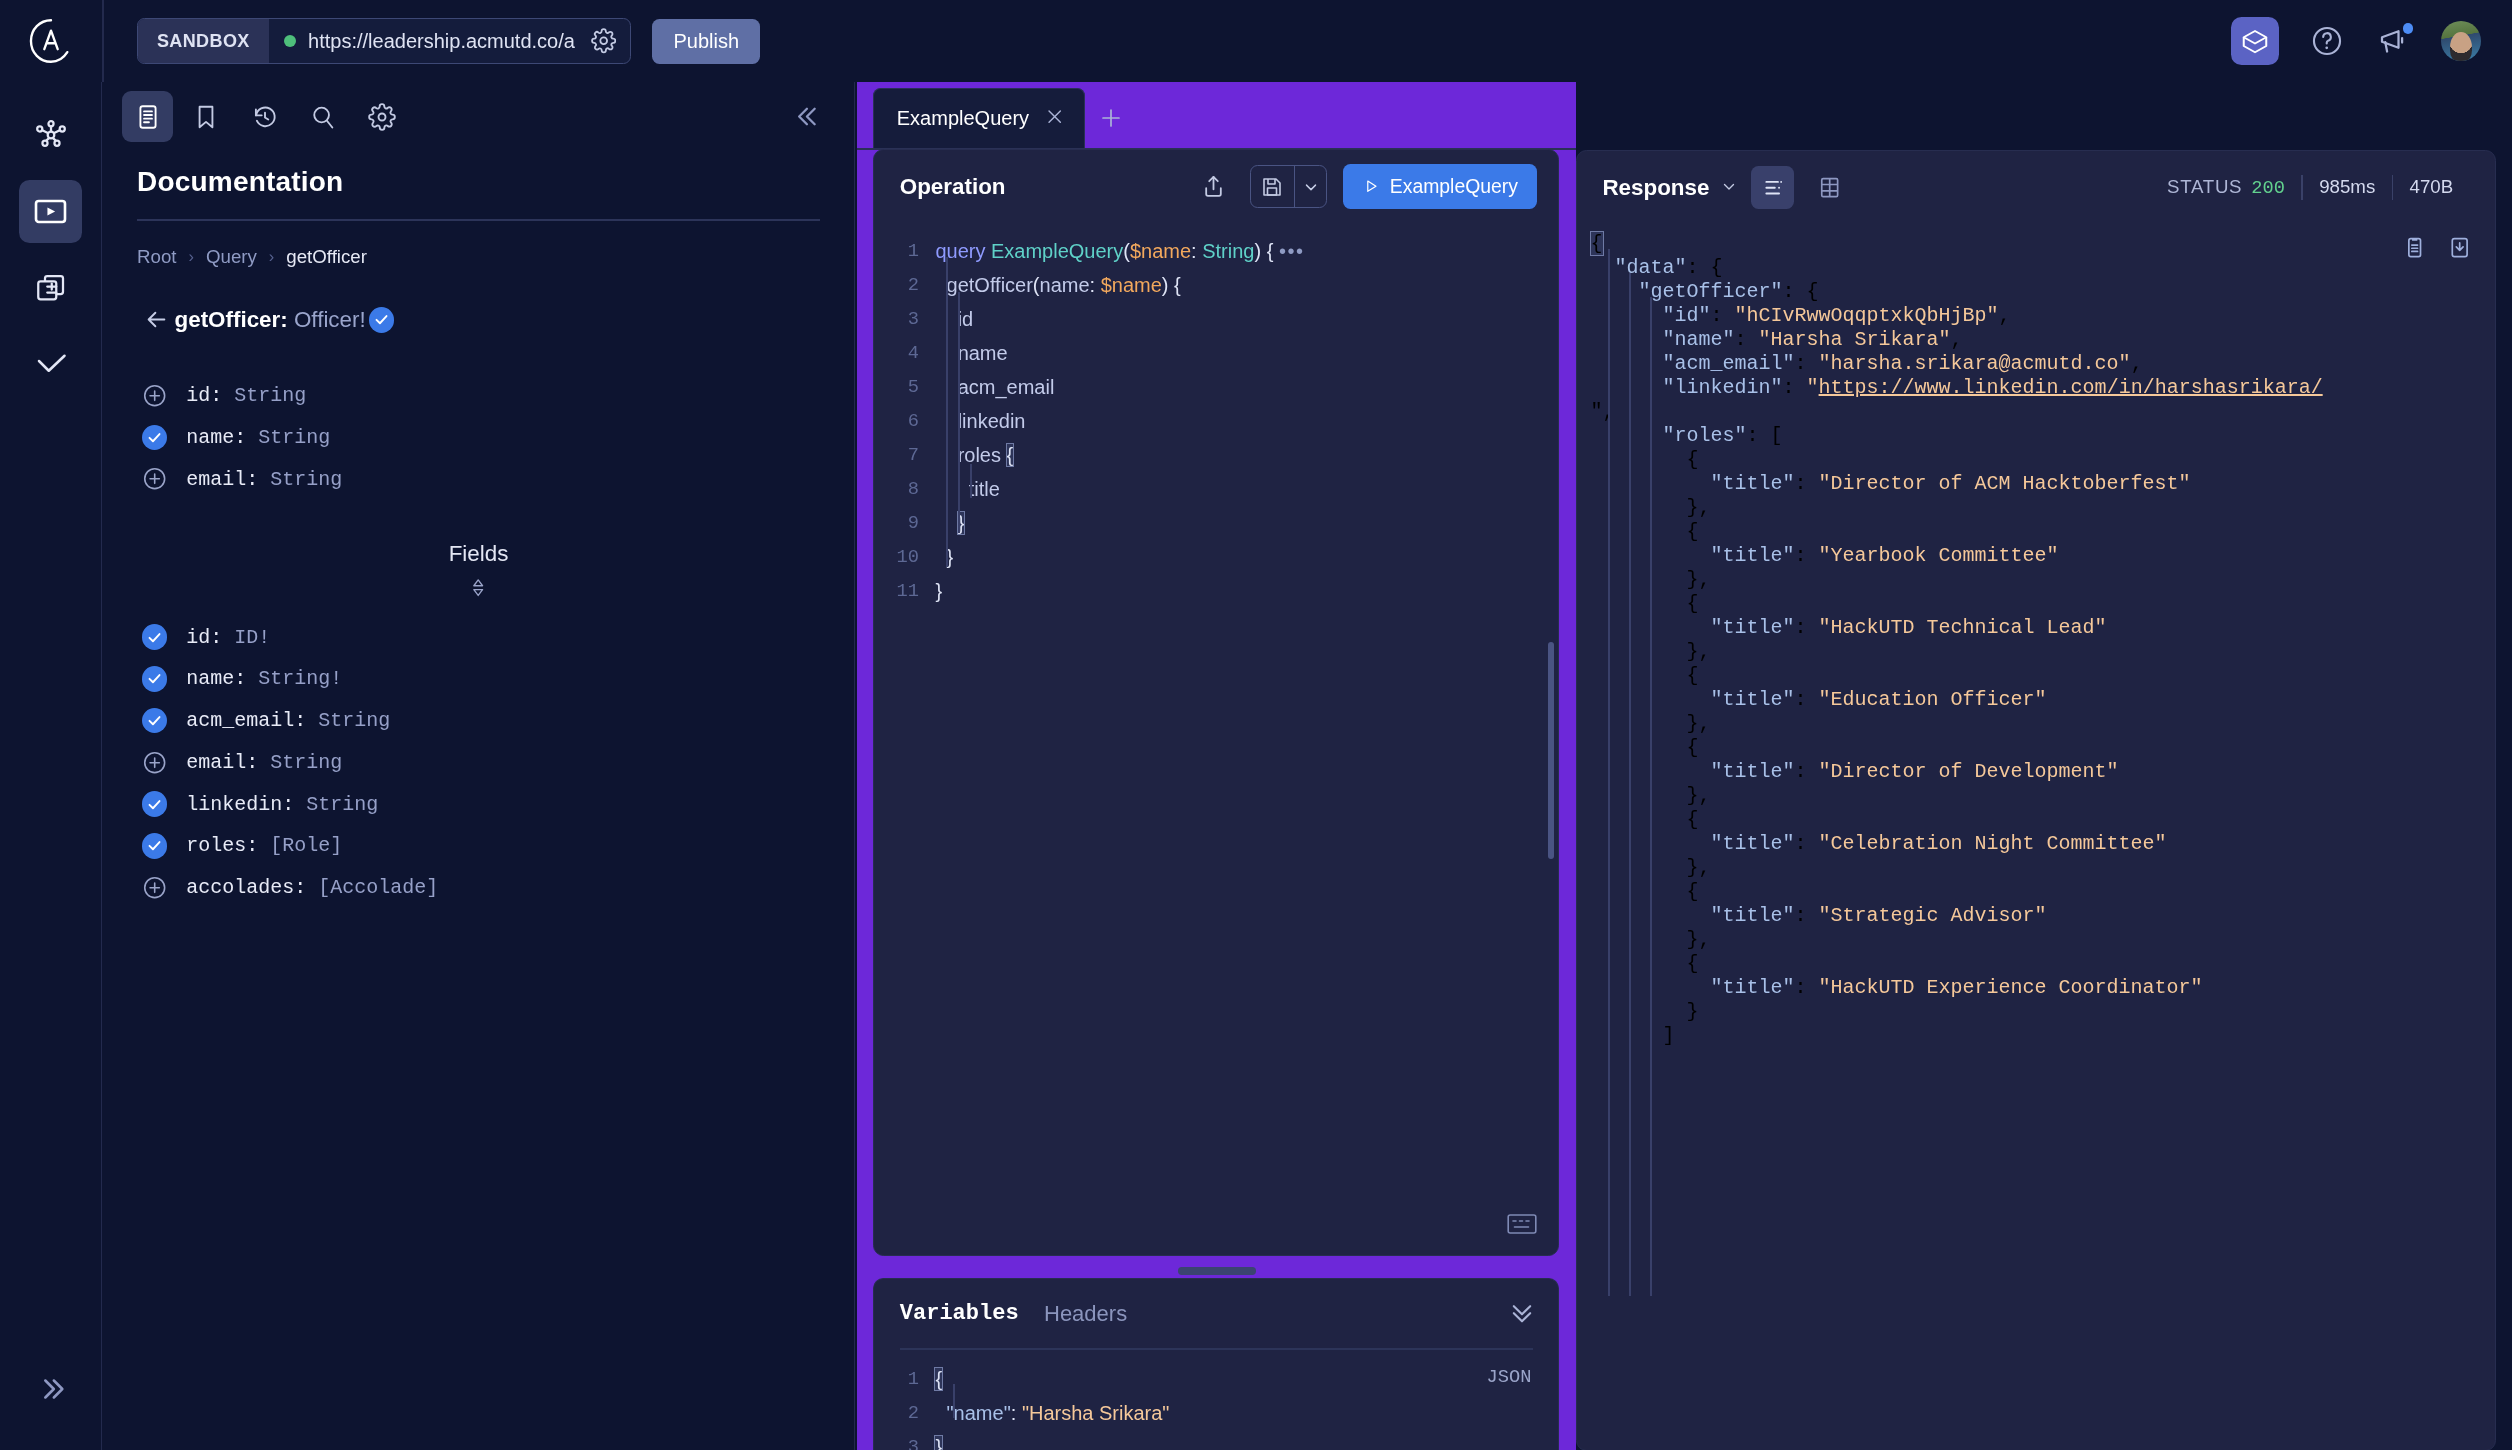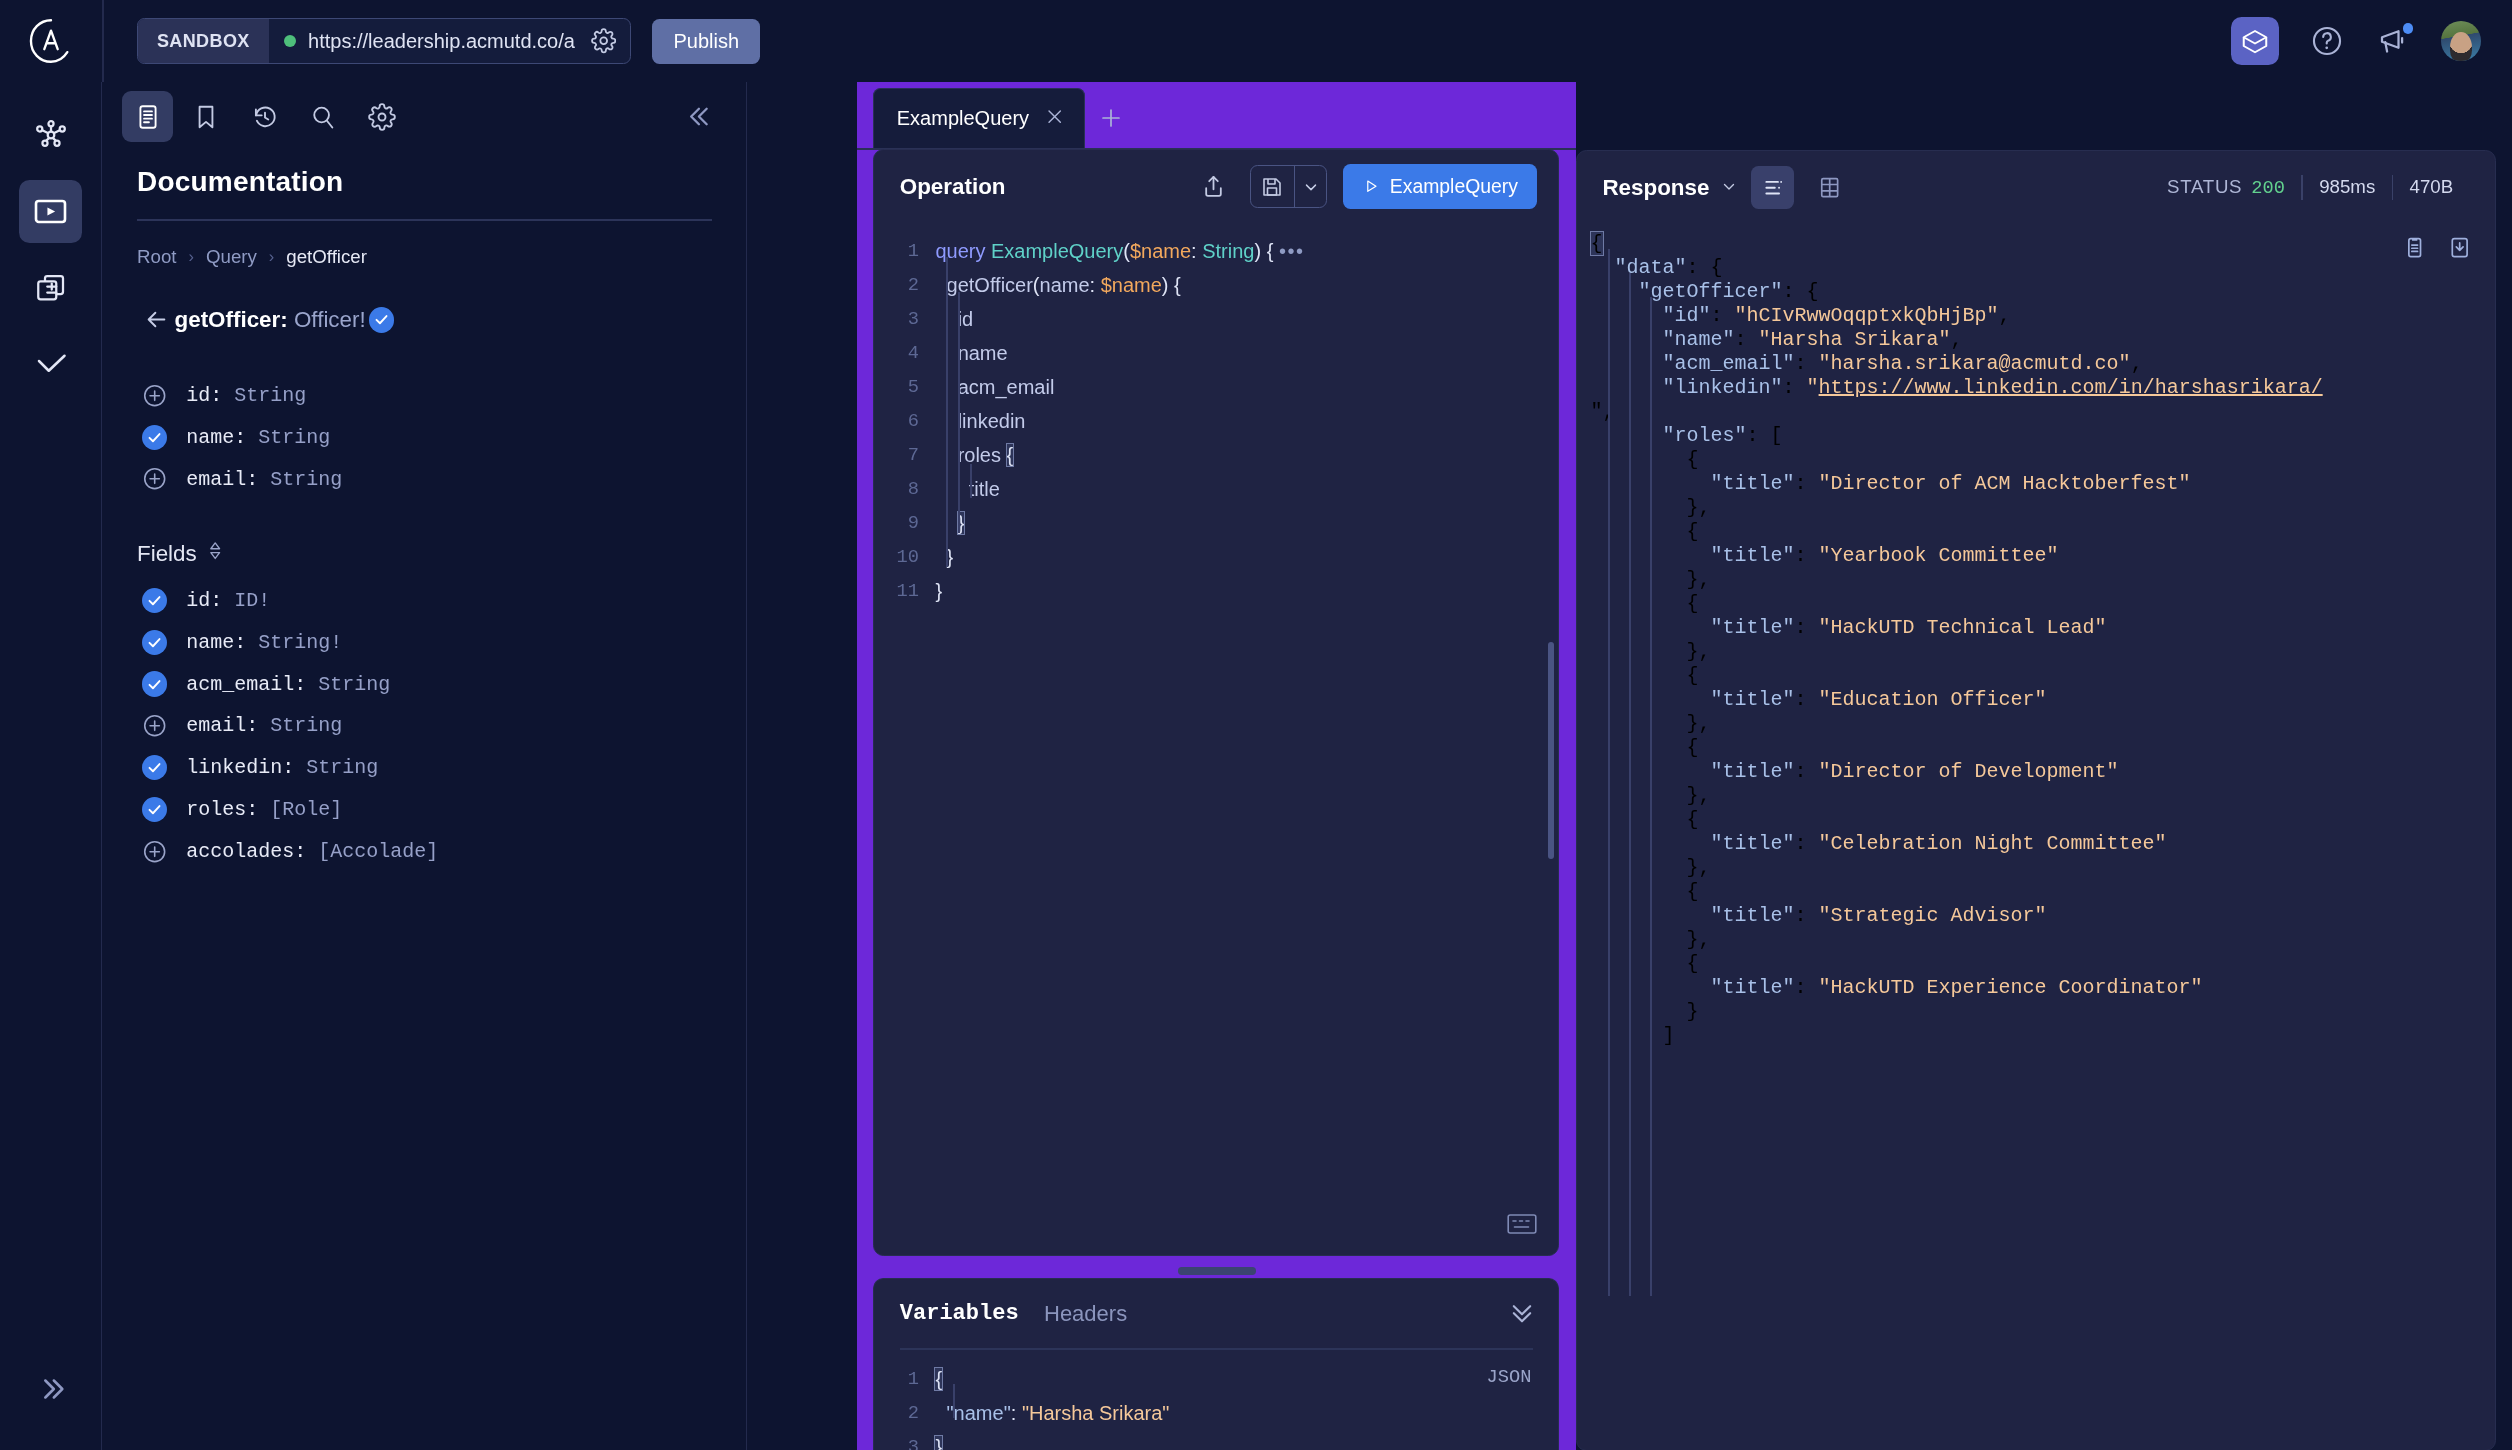--- a/index.html
+++ b/index.html
@@ -65,21 +65,21 @@
     display:flex; flex-direction: column; align-items: center; padding-top: 21px; gap: 13.5px;
   }
   .rail-btn { width: 63px; height: 63px; border-radius: 10.5px; display:flex;
               align-items:center; justify-content:center; cursor:pointer; }
   .rail-btn.active { background: #333c63; }
   #rail-expand { margin-top: auto; margin-bottom: 30px; width: 63px; height: 63px;
                  display:flex; align-items:center; justify-content:center; cursor:pointer; }
 
   
   #docs {
-    position:absolute; top: 82px; left: 103px; width: 644px; height: 1368px;
+    position:absolute; top: 82px; left: 103px; width: 752px; height: 1368px;
     background: #0d1430; border-right: 1.5px solid #232a4d;
   }
   #docs-toolbar { height: 69px; display:flex; align-items:center; padding: 0 22.4px 0 19.4px; gap: 7.5px; }
   .doc-tb-btn { width: 51px; height: 51px; border-radius: 9px; display:flex;
                 align-items:center; justify-content:center; cursor:pointer; }
   .doc-tb-btn.active { background: #333c63; }
   #docs-collapse { margin-left: auto; width: 45px; height: 45px; display:flex;
                    align-items:center; justify-content:center; cursor:pointer;}
   #docs-body { padding: 15px 34px 0 34px; }
   #docs-title { color: #fff; font-size: 28px; font-weight: bold; letter-spacing:0.2px; }
@@ -88,21 +88,21 @@
   .bc-link { color: #8f9bc4; cursor:pointer; }
   .bc-sep { color: #56618f; font-size: 16.4px; }
   .bc-current { color: #e6e9f5; }
   #field-head { display:flex; align-items:center; gap: 3px; margin-bottom: 48px; padding-left: 4.5px; }
   #back-arrow { width: 30px; height: 30px; display:flex; align-items:center; justify-content:center; cursor:pointer; }
   #field-sig { font-size: 22.4px; color: #fff; font-weight: bold; }
   #field-sig .ret { color: #9aa5cc; font-weight: normal; }
   .check-badge { width: 25.4px; height: 25.4px; border-radius: 50%; background: #3b7ae8;
                  display:flex; align-items:center; justify-content:center; cursor:pointer; flex:none;}
   .sec-title { color: #e4e7f4; font-size: 22.4px; margin-bottom: 21px; display:flex; align-items:center; gap: 10.5px;}
-  #fields-title { margin-top: 49px; }
+  #fields-title { margin-top: 49px; flex-direction: column; }
   .sort-icon { cursor:pointer; }
   .mlist { display:flex; flex-direction: column; gap: 16.4px; }
   .mrow { display:flex; align-items:center; gap: 19.4px; padding-left: 4.5px; }
   .mrow .toggle { width: 25.4px; height: 25.4px; flex:none; cursor:pointer; }
   .mrow .lbl { font-family: "Liberation Mono", monospace; font-size: 20px; color: #e8ebf7; }
   .mrow .lbl .typ { color: #96a0c8; }
 
   
   #middle { position:absolute; top: 82px; left: 857px; width: 719px; height: 1368px; background:#6d28d9; }
   #tabbar { height: 66px; display:flex; align-items:flex-end; padding-left: 16.4px; }

